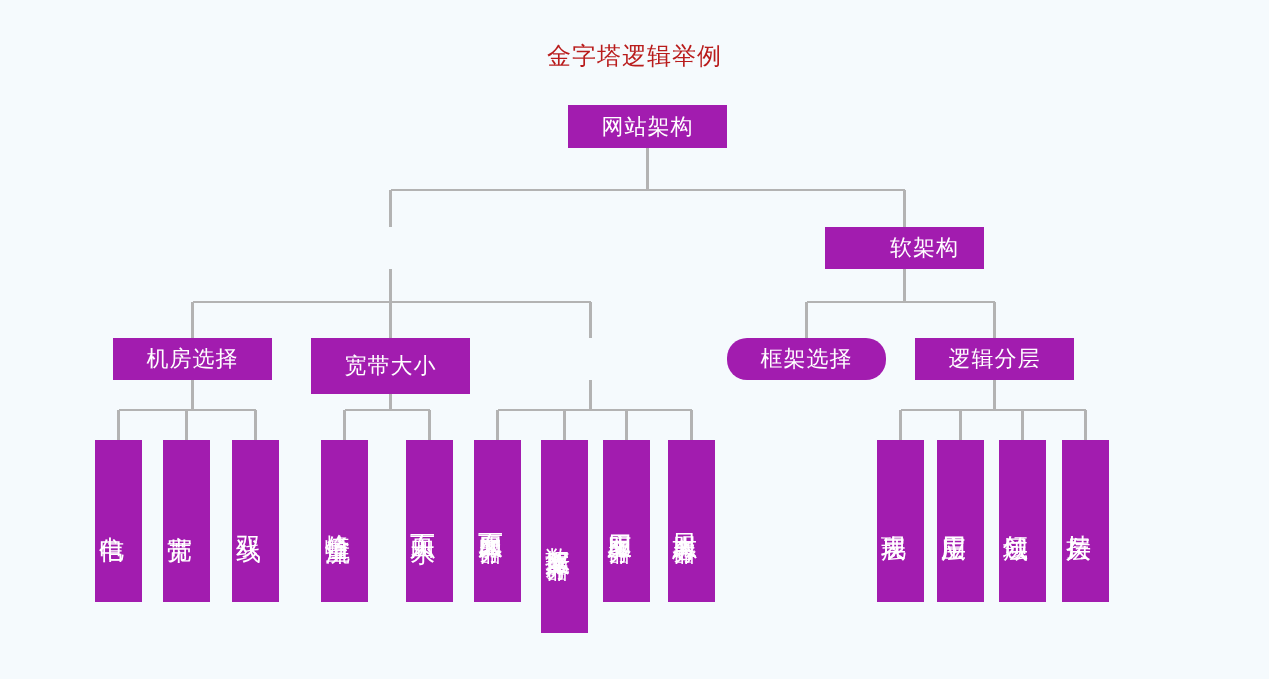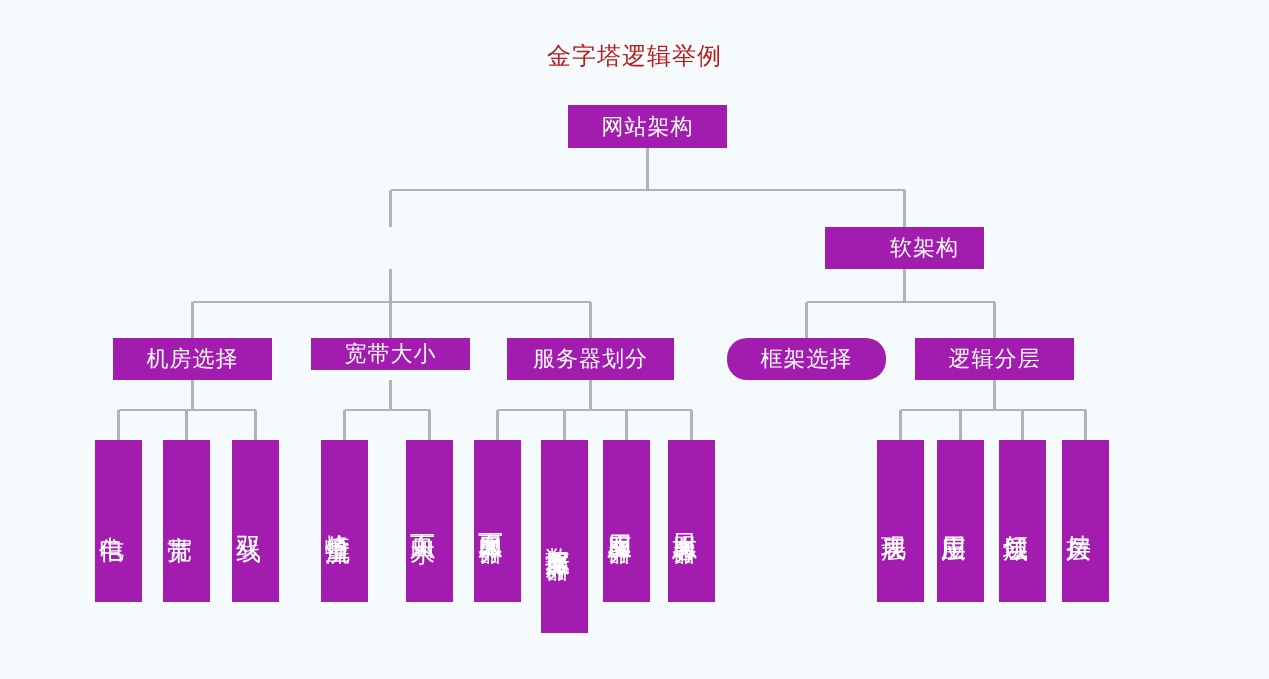--- a/index.html
+++ b/index.html
@@ -113,22 +113,21 @@
     </g>
   </svg>
 
   <div class="chart-title">金字塔逻辑举例</div>
 
   <div class="node horiz" style="left:568px; top:105px; width:159px; height:43px;">网站架构</div>
 
   <div class="node horiz" style="left:825px; top:227px; width:159px; height:42px;padding-left:40px;">软架构</div>
 
   <div class="node horiz" style="left:113px; top:338px; width:159px; height:42px;">机房选择</div>
-  <div class="node horiz" style="left:311px; top:338px; width:159px; height:32px;">宽带大小</div>
-  <div class="node horiz" style="left:507px; top:338px; width:167px; height:42px;">服务器划分</div>
+  <div class="node horiz" style="left:311px; top:338px; width:159px; height:56px;">宽带大小</div>
   <div class="node horiz" style="left:727px; top:338px; width:159px; height:42px;border-radius:20px;">框架选择</div>
   <div class="node horiz" style="left:915px; top:338px; width:159px; height:42px;">逻辑分层</div>
 
   <div class="node vert" style="left:95px; top:440px; width:47px; height:162px;">电信</div>
   <div class="node vert" style="left:163px; top:440px; width:47px; height:162px;">宽带</div>
   <div class="node vert" style="left:232px; top:440px; width:47px; height:162px;">双线</div>
 
   <div class="node vert" style="left:321px; top:440px; width:47px; height:162px;">峰值流量</div>
   <div class="node vert" style="left:406px; top:440px; width:47px; height:162px;">页面大小</div>
 

